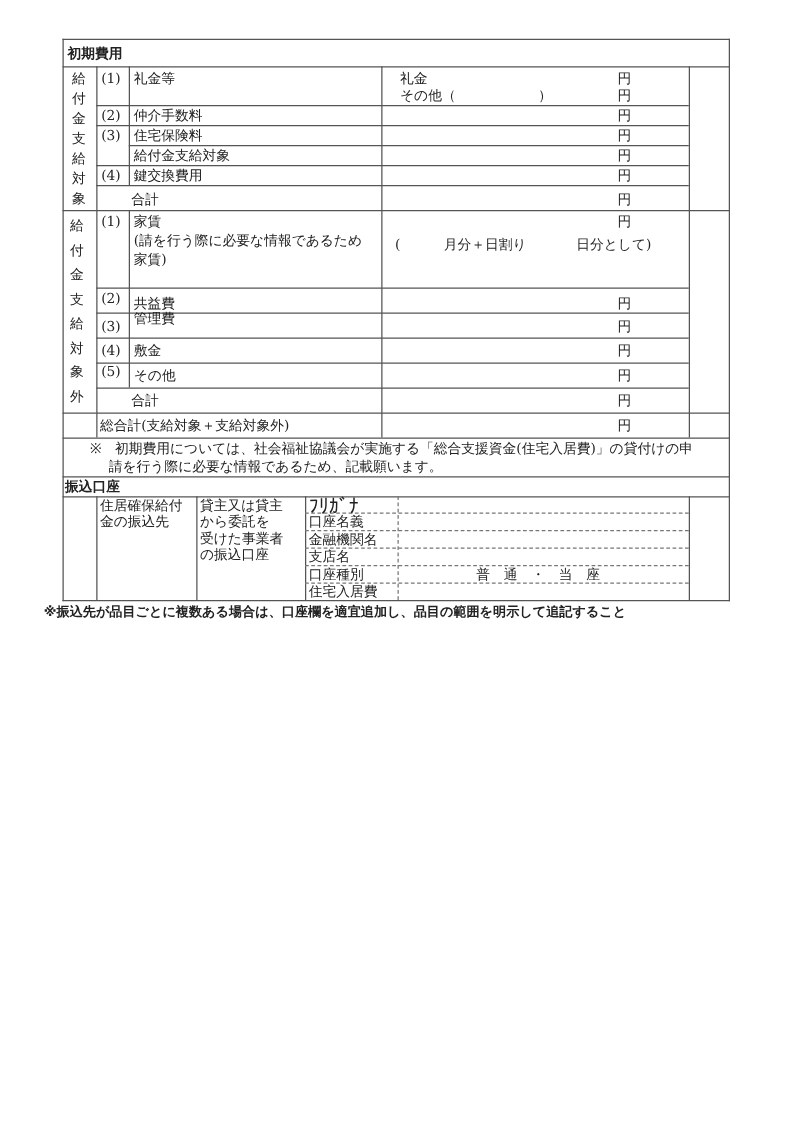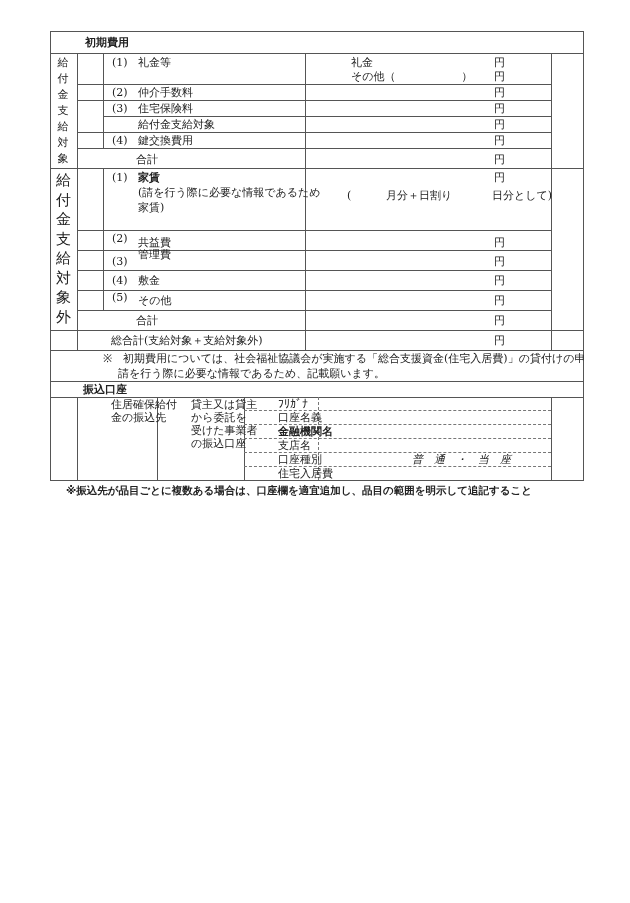--- a/index.html
+++ b/index.html
@@ -3,26 +3,26 @@
 <meta charset="utf-8">
 <style>
   html, body { margin:0; padding:0; background:#ffffff; }
   body { width:630px; height:903px; position:relative; overflow:hidden;
          font-family:"DejaVu Serif","Liberation Serif",serif; color:#222; }
   .ln { position:absolute; background:#555; }
   .h { height:1px; }
   .v { width:1px; }
   .dh { position:absolute; height:0; border-top:1px dashed #777; }
   .dv { position:absolute; width:0; border-left:1px dashed #777; }
-  .t { position:absolute; font-size:11px; line-height:13px; white-space:nowrap;margin-left:31px; }
+  .t { position:absolute; font-size:11px; line-height:13px; white-space:nowrap; }
   .b { font-family:"DejaVu Sans","Liberation Sans",sans-serif; font-weight:bold; font-size:11px; }
   .vert { position:absolute; font-size:11px; line-height:16px; width:14px; text-align:center; white-space:normal; word-break:break-all; }
-  .vert2 { position:absolute; font-size:15px; line-height:19.5px; width:14px; text-align:right; white-space:normal; word-break:break-all; }
+  .vert2 { position:absolute; font-size:11px; line-height:19.5px; width:14px; text-align:left; white-space:normal; word-break:break-all; }
   .yen { position:absolute; left:494px; font-size:11px; line-height:13px; }
-  .sm { font-size:12px; }
+  .sm { font-size:16px; }
   .note { font-family:"DejaVu Sans","Liberation Sans",sans-serif; font-weight:bold; font-size:10.5px; }
 </style>
 </head>
 <body>
 
 <div class="ln h" style="left:50px;top:31px;width:534px;"></div>
 <div class="ln v" style="left:50px;top:31px;height:450px;"></div>
 <div class="ln v" style="left:583px;top:31px;height:450px;"></div>
 <div class="ln h" style="left:50px;top:480px;width:534px;"></div>
 
@@ -89,21 +89,21 @@
 <div class="t" style="left:81px;top:134px;">(4)</div>
 <div class="t" style="left:107px;top:134px;">鍵交換費用</div>
 <div class="yen" style="top:134px;">円</div>
 
 <div class="t" style="left:105px;top:153px;">合計</div>
 <div class="yen" style="top:153px;">円</div>
 
 <div class="vert2" style="left:56px;top:171px;">給付金支給対象外</div>
 
 <div class="t" style="left:81px;top:171px;">(1)</div>
-<div class="t" style="left:107px;top:171px;font-weight:bold;">家賃</div>
+<div class="t" style="left:107px;top:171px;">家賃</div>
 <div class="t" style="left:107px;top:186px;">(請を行う際に必要な情報であるため</div>
 <div class="t" style="left:107px;top:201px;">家賃)</div>
 <div class="yen" style="top:171px;">円</div>
 <div class="t" style="left:316px;top:189px;">(</div>
 <div class="t" style="left:355px;top:189px;">月分＋日割り</div>
 <div class="t" style="left:461px;top:189px;">日分として)</div>
 
 <div class="t" style="left:81px;top:232px;">(2)</div>
 <div class="t" style="left:107px;top:236px;">共益費</div>
 <div class="yen" style="top:236px;">円</div>
@@ -135,25 +135,25 @@
 <div class="t" style="left:80px;top:398px;">住居確保給付</div>
 <div class="t" style="left:80px;top:411px;text-align:center;">金の振込先</div>
 
 <div class="t" style="left:160px;top:398px;">貸主又は貸主</div>
 <div class="t" style="left:160px;top:411px;">から委託を</div>
 <div class="t" style="left:160px;top:424px;">受けた事業者</div>
 <div class="t" style="left:160px;top:437px;">の振込口座</div>
 
 <div class="t sm" style="left:247px;top:398px;">ﾌﾘｶﾞﾅ</div>
 <div class="t" style="left:247px;top:411px;">口座名義</div>
-<div class="t" style="left:247px;top:425px;font-weight:bold;">金融機関名</div>
+<div class="t" style="left:247px;top:425px;">金融機関名</div>
 <div class="t" style="left:247px;top:439px;">支店名</div>
 <div class="t" style="left:247px;top:453px;">口座種別</div>
 <div class="t" style="left:247px;top:467px;">住宅入居費</div>
 
 <div class="t" style="left:322px;top:398px;width:226px;height:12px;"></div>
 <div class="t" style="left:322px;top:411px;width:226px;height:12px;"></div>
 <div class="t" style="left:322px;top:425px;width:226px;height:12px;"></div>
 <div class="t" style="left:322px;top:439px;width:226px;height:12px;"></div>
-<div class="t" style="left:381px;top:453px;font-style:italic;">普　通　・　当　座</div>
+<div class="t" style="left:381px;top:453px;">普　通　・　当　座</div>
 <div class="t" style="left:322px;top:467px;width:226px;height:12px;"></div>
 
 <div class="t note" style="left:35px;top:484px;">※振込先が品目ごとに複数ある場合は、口座欄を適宜追加し、品目の範囲を明示して追記すること</div>
 
 </body></html>

